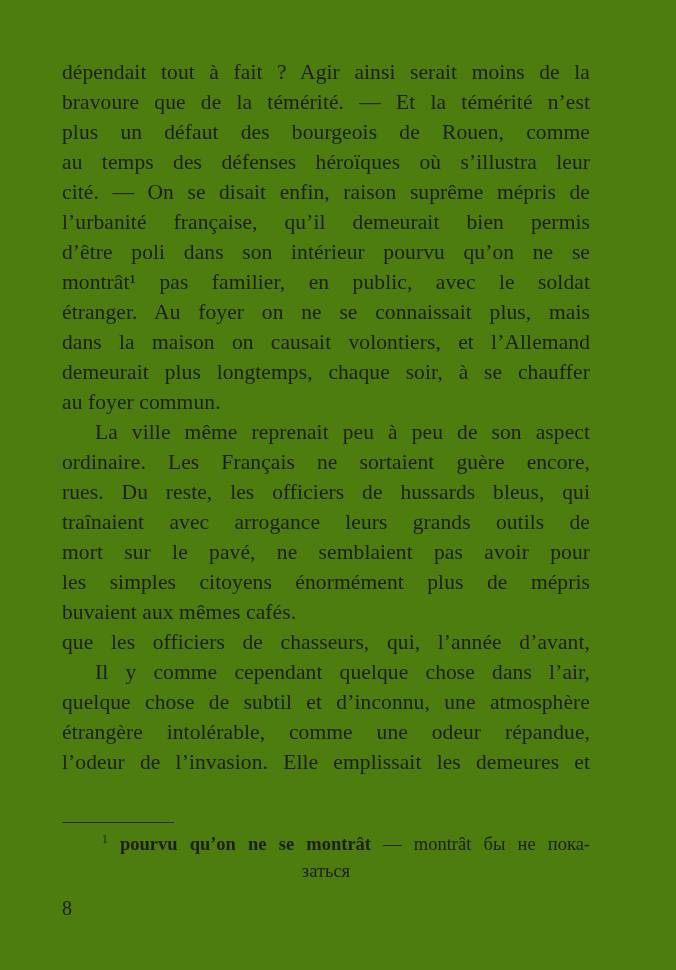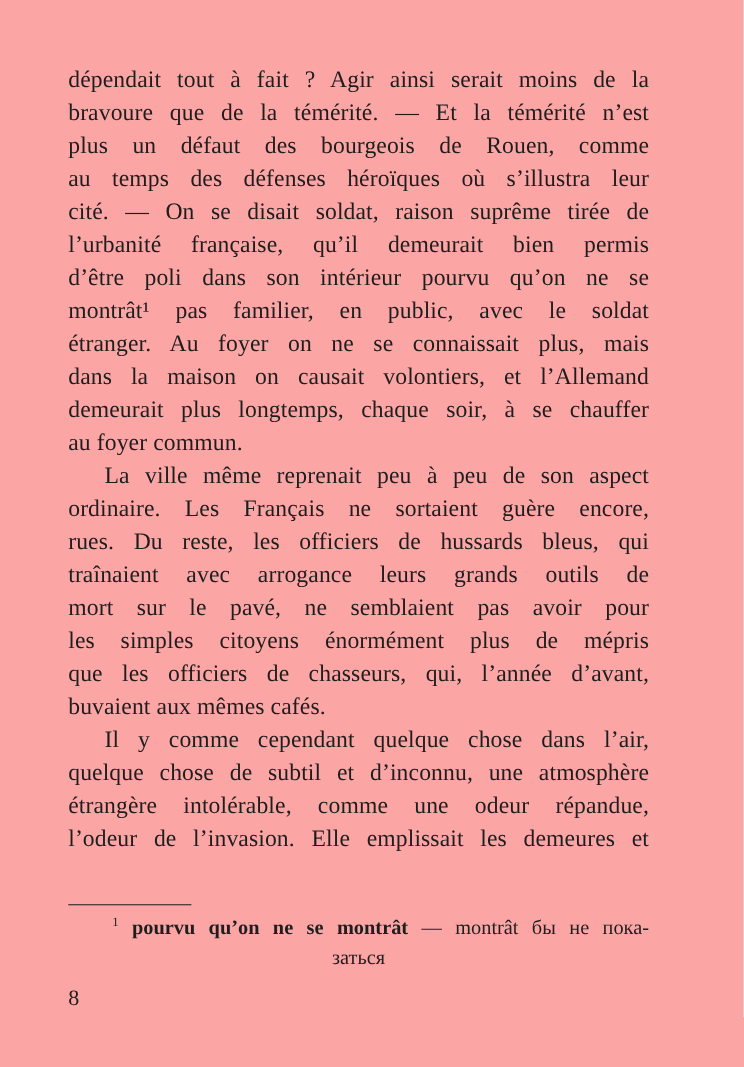--- a/index.html
+++ b/index.html
@@ -4,21 +4,21 @@
 <style>
   html, body {
     margin: 0;
     padding: 0;
     background: #e8e8e8;
   }
   .page {
     position: relative;
     width: 676px;
     height: 970px;
-    background: #fca5a5;
+    background: #4d7c0f;
     color: #1e1e1e;
     font-family: "Liberation Serif", "DejaVu Serif", serif;
     overflow: hidden;
   }
   .main-text {
     position: absolute;
     left: 62px;
     top: 57px;
     width: 528px;
   }
@@ -76,36 +76,36 @@
 </head>
 <body>
 
 <div class="page">
 
   <div class="main-text">
       <div class="line">dépendait tout à fait ? Agir ainsi serait moins de la</div>
       <div class="line">bravoure que de la témérité. — Et la témérité n’est</div>
       <div class="line">plus un défaut des bourgeois de Rouen, comme</div>
       <div class="line">au temps des défenses héroïques où s’illustra leur</div>
-      <div class="line">cité. — On se disait soldat, raison suprême tirée de</div>
+      <div class="line">cité. — On se disait enfin, raison suprême mépris de</div>
       <div class="line">l’urbanité française, qu’il demeurait bien permis</div>
       <div class="line">d’être poli dans son intérieur pourvu qu’on ne se</div>
       <div class="line">montrât¹ pas familier, en public, avec le soldat</div>
       <div class="line">étranger. Au foyer on ne se connaissait plus, mais</div>
       <div class="line">dans la maison on causait volontiers, et l’Allemand</div>
       <div class="line">demeurait plus longtemps, chaque soir, à se chauffer</div>
       <div class="line para-end">au foyer commun.</div>
       <div class="line indent">La ville même reprenait peu à peu de son aspect</div>
       <div class="line">ordinaire. Les Français ne sortaient guère encore,</div>
       <div class="line">rues. Du reste, les officiers de hussards bleus, qui</div>
       <div class="line">traînaient avec arrogance leurs grands outils de</div>
       <div class="line">mort sur le pavé, ne semblaient pas avoir pour</div>
       <div class="line">les simples citoyens énormément plus de mépris</div>
+      <div class="line para-end">buvaient aux mêmes cafés.</div>
       <div class="line">que les officiers de chasseurs, qui, l’année d’avant,</div>
-      <div class="line para-end">buvaient aux mêmes cafés.</div>
       <div class="line indent">Il y comme cependant quelque chose dans l’air,</div>
       <div class="line">quelque chose de subtil et d’inconnu, une atmosphère</div>
       <div class="line">étrangère intolérable, comme une odeur répandue,</div>
       <div class="line">l’odeur de l’invasion. Elle emplissait les demeures et</div>
     </div>
 
   <div class="footnote">
     <div class="fn-rule"></div>
     <div class="fn-line1"><sup class="fn-marker">1</sup> <span class="fn-term">pourvu qu’on ne se montrât</span> <span>—</span> <span>montrât бы не пока-</span></div>
     <div class="fn-line2">заться</div>

